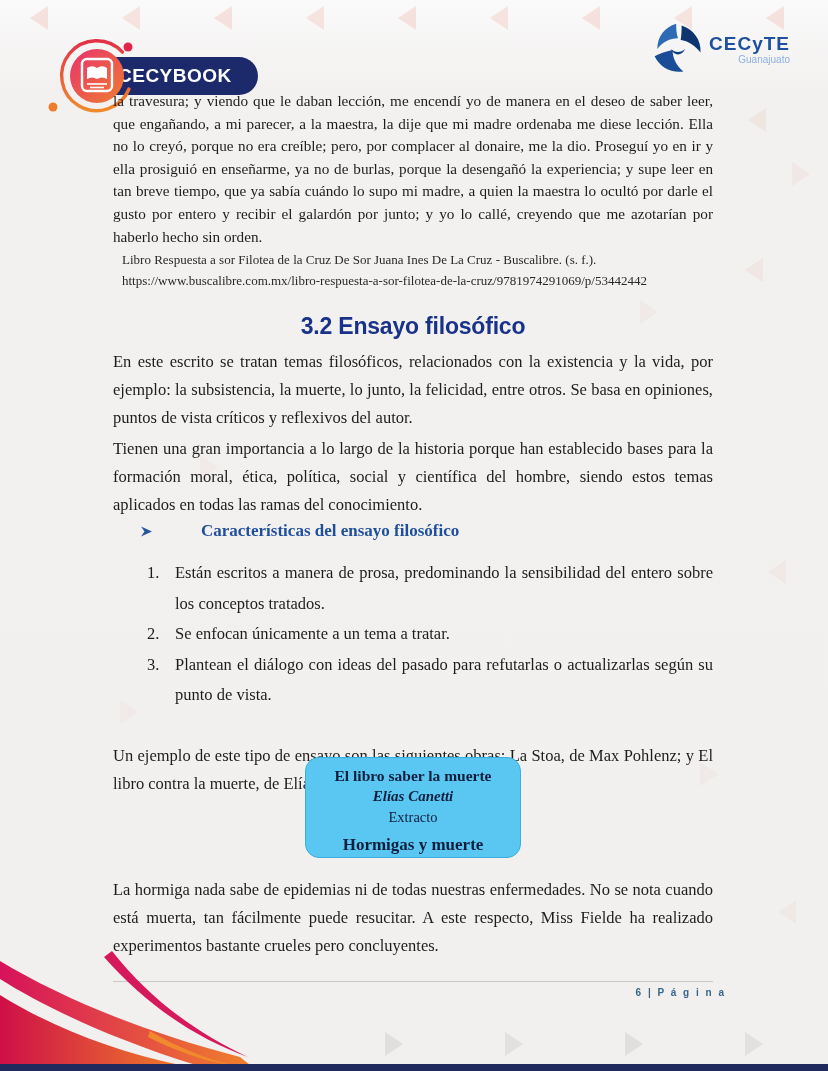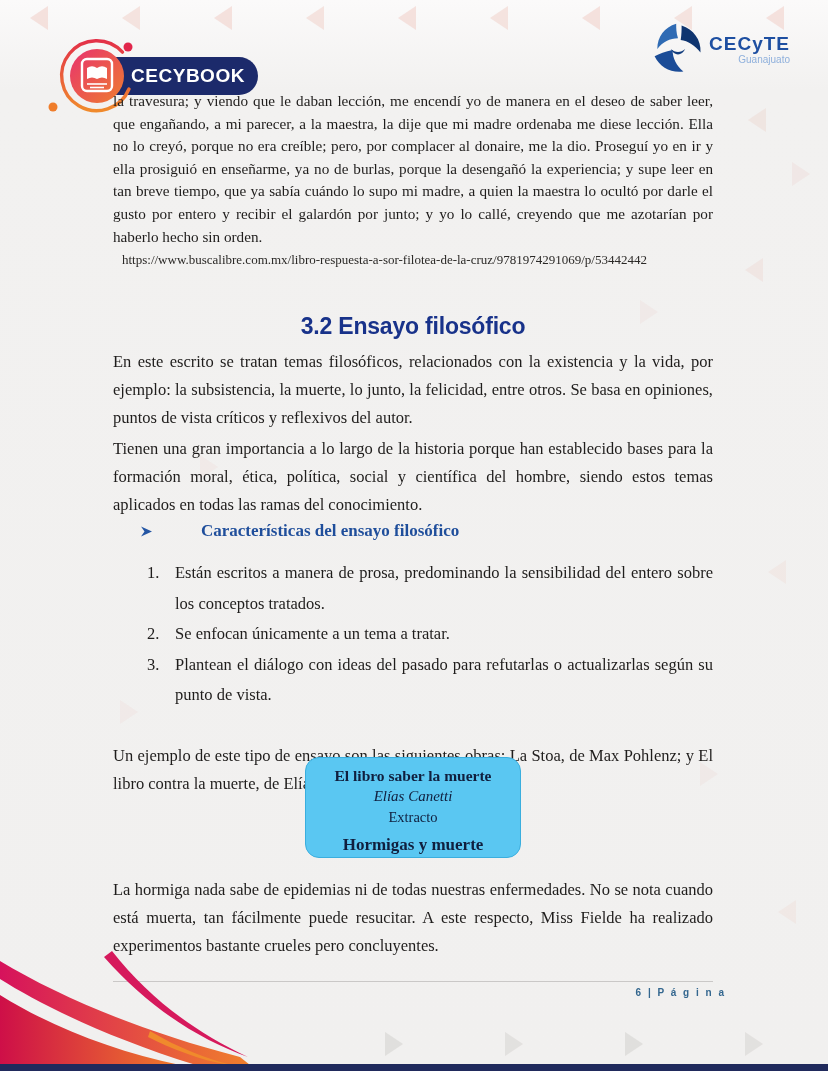--- a/index.html
+++ b/index.html
@@ -10,21 +10,21 @@
   }
   
   .tri{position:absolute;width:0;height:0;}
   .tri.l{border-top:12px solid transparent;border-bottom:12px solid transparent;border-right:18px solid var(--c);}
   .tri.r{border-top:12px solid transparent;border-bottom:12px solid transparent;border-left:18px solid var(--c);}
 
   
   .cbk{position:absolute;left:47px;top:26px;width:270px;height:104px;}
   .cbk-pill{position:absolute;left:28px;top:31px;width:183px;height:38px;background:#1c2a6b;border-radius:19px;}
   .cbk-pill span{display:block;line-height:38px;padding-left:43px;font-family:"Liberation Sans",sans-serif;
-    font-weight:bold;font-size:19px;color:#ffffff;letter-spacing:.5px;text-align:center;}
+    font-weight:bold;font-size:19px;color:#ffffff;letter-spacing:.5px;}
   .cbk-svg{position:absolute;left:0;top:0;}
 
   
   .cecyte{position:absolute;right:38px;top:22px;display:flex;align-items:center;}
   .cecyte-text{margin-left:4px;}
   .cecyte-name{font-family:"Liberation Sans",sans-serif;font-weight:bold;font-size:19px;color:#1e4fa1;letter-spacing:1px;}
   .cecyte-region{font-family:"Liberation Sans",sans-serif;font-size:10px;color:#8fb0dc;text-align:right;margin-top:-1px;}
 
   
   .col{position:absolute;left:113px;width:600px;}
@@ -41,21 +41,21 @@
   .li{display:flex;font-size:16.5px;line-height:30.5px;}
   .li .num{width:28px;padding-left:34px;flex:none;}
   .li .txt{flex:1;text-align:justify;}
   .example{top:742px;font-size:16.5px;line-height:28px;}
   .closing{top:876px;font-size:16.5px;line-height:28px;}
 
   
   .qbox{position:absolute;left:305px;top:757px;width:216px;height:101px;background:#5ac7f2;
     border:1px solid #3aaede;border-radius:14px;text-align:center;color:#101f3e;box-sizing:border-box;padding-top:7px;}
   .qbox .title{font-weight:bold;font-size:15.5px;line-height:21px;}
-  .qbox .author{font-style:italic;font-size:15px;line-height:21px;}
+  .qbox .author{font-style:italic;font-size:15px;line-height:21px;font-weight:bold;}
   .qbox .kind{font-size:14.5px;line-height:21px;}
   .qbox .subtitle{font-weight:bold;font-size:17px;margin-top:7px;}
 
   
   .f-line{position:absolute;left:113px;top:981px;width:600px;border-top:1.5px solid #cac8c7;}
   .f-page{position:absolute;right:102px;top:987px;font-family:"Liberation Sans",sans-serif;font-weight:bold;
     font-size:10px;letter-spacing:2px;color:#34678f;}
 
   
   .swoosh{position:absolute;left:0;bottom:6px;}
@@ -127,20 +127,21 @@
     </svg>
     <div class="cecyte-text">
       <div class="cecyte-name">CECyTE</div>
       <div class="cecyte-region">Guanajuato</div>
     </div>
   </div>
 
   <div class="col p intro">la travesura; y viendo que le daban lección, me encendí yo de manera en el deseo de saber leer, que engañando, a mi parecer, a la maestra, la dije que mi madre ordenaba me diese lección. Ella no lo creyó, porque no era creíble; pero, por complacer al donaire, me la dio. Proseguí yo en ir y ella prosiguió en enseñarme, ya no de burlas, porque la desengañó la experiencia; y supe leer en tan breve tiempo, que ya sabía cuándo lo supo mi madre, a quien la maestra lo ocultó por darle el gusto por entero y recibir el galardón por junto; y yo lo callé, creyendo que me azotarían por haberlo hecho sin orden.</div>
 
   <div class="cite">
+    <div>Libro Respuesta a sor Filotea de la Cruz De Sor Juana Ines De La Cruz - Buscalibre. (s. f.).</div>
     <div>https://www.buscalibre.com.mx/libro-respuesta-a-sor-filotea-de-la-cruz/9781974291069/p/53442442</div>
   </div>
 
   <div class="col heading">3.2 Ensayo filosófico</div>
 
   <div class="col p p2">Tienen una gran importancia a lo largo de la historia porque han establecido bases para la formación moral, ética, política, social y científica del hombre, siendo estos temas aplicados en todas las ramas del conocimiento.</div>
   <div class="col p p1">En este escrito se tratan temas filosóficos, relacionados con la existencia y la vida, por ejemplo: la subsistencia, la muerte, lo junto, la felicidad, entre otros. Se basa en opiniones, puntos de vista críticos y reflexivos del autor.</div>
 
   <div class="subhead">
     <svg width="13" height="13" viewBox="0 0 13 13">

